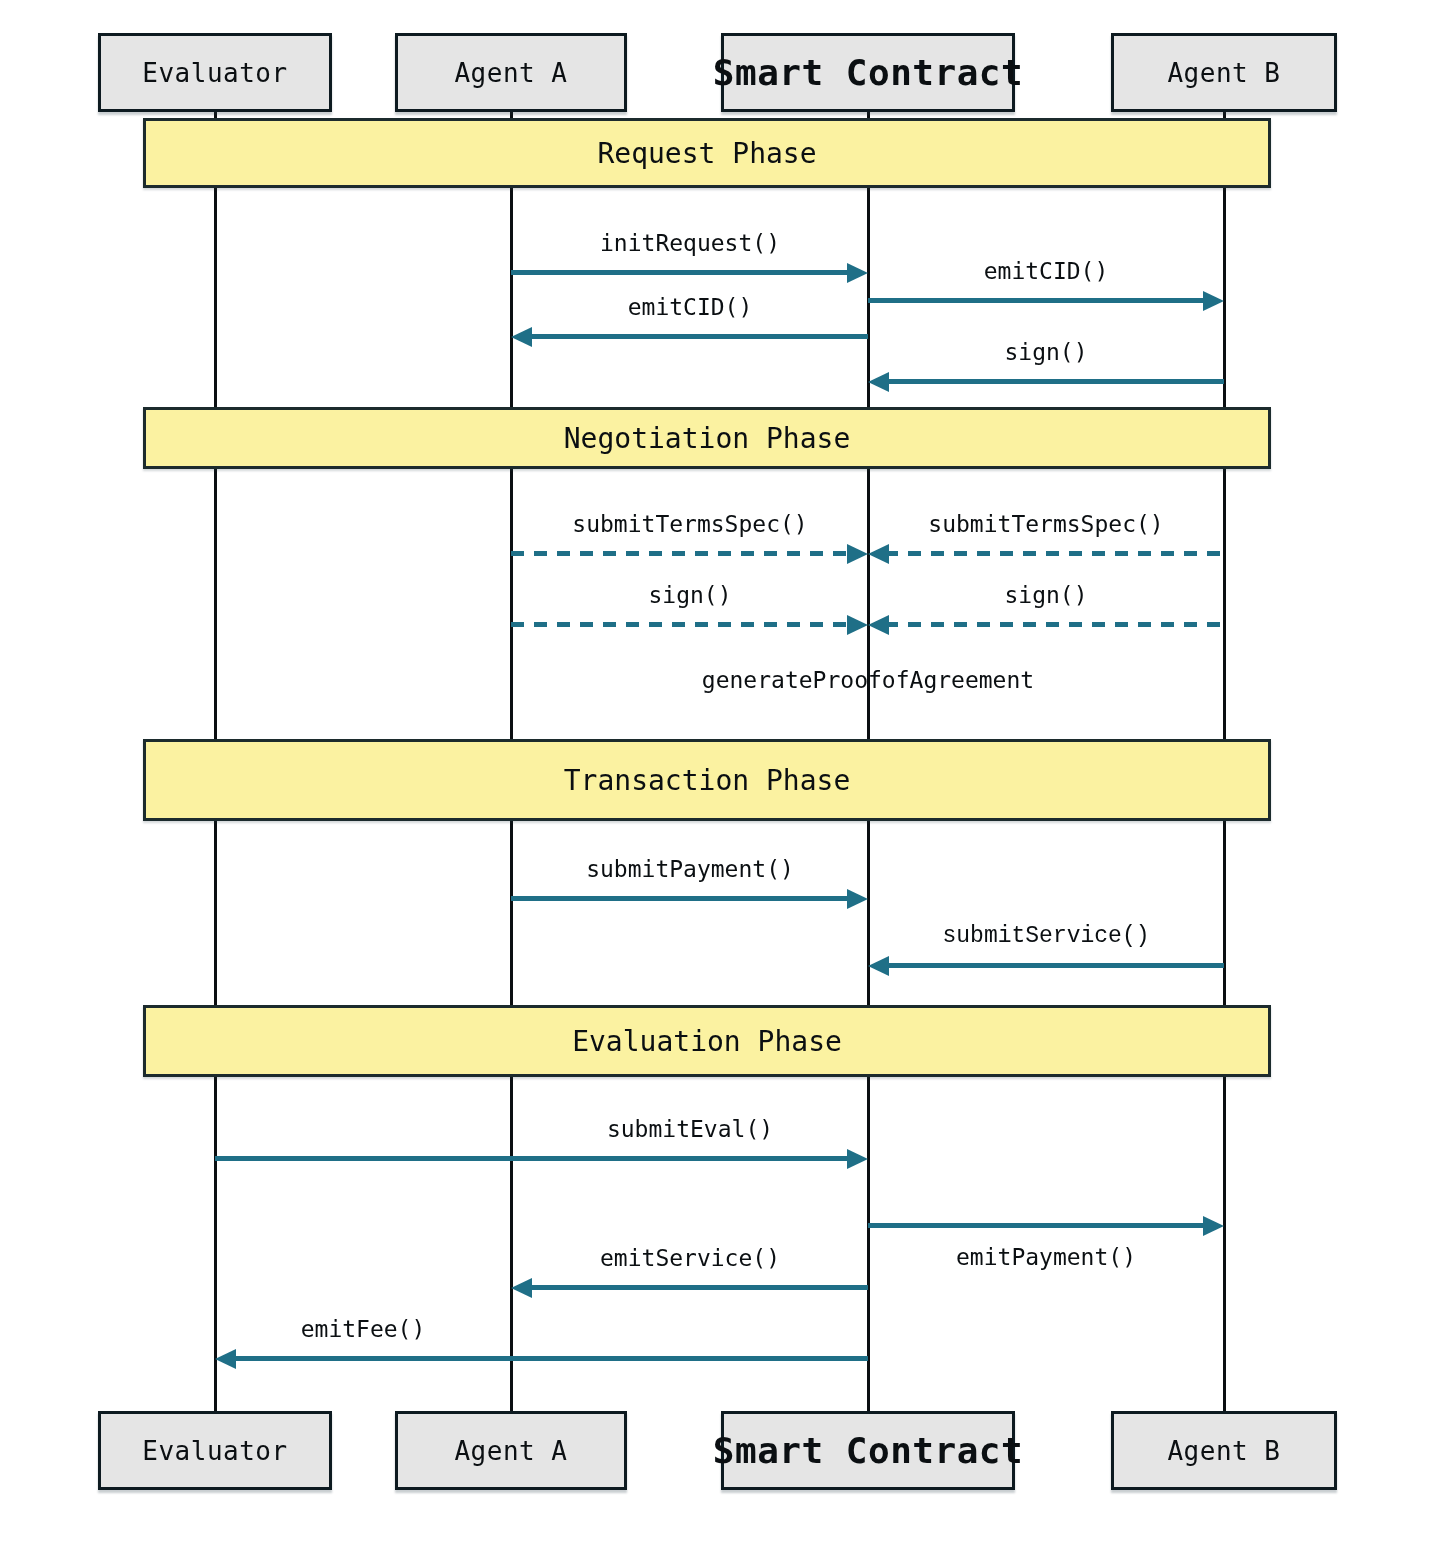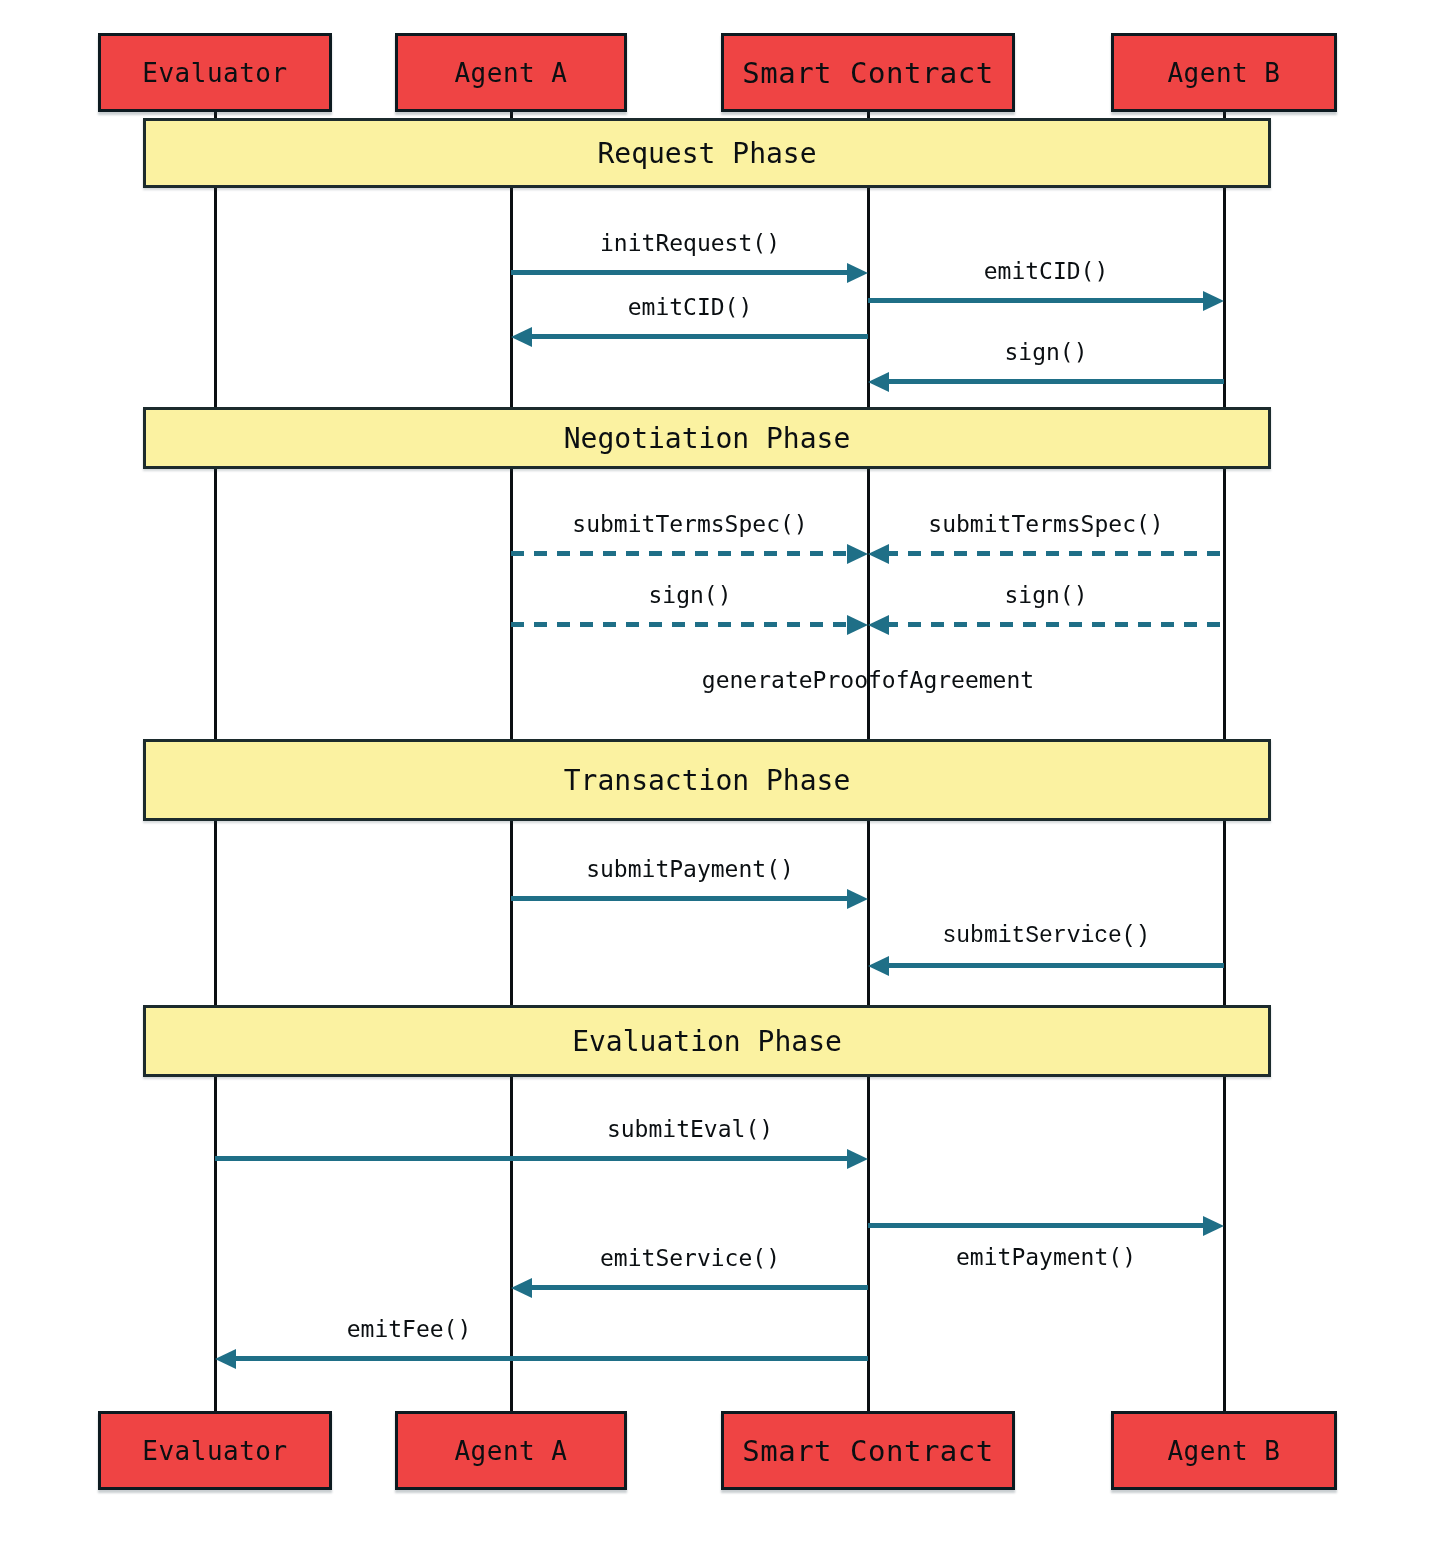--- a/index.html
+++ b/index.html
@@ -18,37 +18,37 @@
   }
   .lifeline {
     position: absolute;
     width: 3px;
     background: #0b0f12;
     z-index: 1;
   }
   .actor-box {
     position: absolute;
     height: 79px;
-    background: #ef4444;
+    background: #e5e5e5;
     border: 3px solid #0d1a20;
     box-sizing: border-box;
     display: flex;
     align-items: center;
     justify-content: center;
     z-index: 3;
     box-shadow: 0 3px 2px rgba(40, 60, 70, 0.25);
   }
   .actor-box .actor-label {
     font-size: 26px;
     letter-spacing: 0.5px;
     white-space: nowrap;
   }
   .actor-box.bold .actor-label {
-    font-weight: normal;
-    font-size: 29px;
+    font-weight: bold;
+    font-size: 36px;
   }
   .phase-banner {
     position: absolute;
     left: 143px;
     width: 1128px;
     background: #fbf2a1;
     border: 3px solid #1c2b2d;
     box-sizing: border-box;
     display: flex;
     align-items: center;
@@ -167,14 +167,14 @@
     <div class="arrowhead right" style="left: 847px; top: 1148.5px;"></div>
     <div class="msg-label" style="left: 690px; top: 1114px;">submitEval()</div>
     <div class="msg-line solid" style="left: 868px; top: 1223px; width: 339px;"></div>
     <div class="arrowhead right" style="left: 1203px; top: 1215.5px;"></div>
     <div class="msg-label" style="left: 1046px; top: 1242px;">emitPayment()</div>
     <div class="msg-line solid" style="left: 528px; top: 1285px; width: 340px;"></div>
     <div class="arrowhead left" style="left: 511px; top: 1277.5px;"></div>
     <div class="msg-label" style="left: 690px; top: 1243px;">emitService()</div>
     <div class="msg-line solid" style="left: 232px; top: 1356px; width: 636px;"></div>
     <div class="arrowhead left" style="left: 215px; top: 1348.5px;"></div>
-    <div class="msg-label" style="left: 363px; top: 1314px; margin-left: 46px;">emitFee()</div>
+    <div class="msg-label" style="left: 363px; top: 1314px;">emitFee()</div>
   </div>
 
 </body></html>

